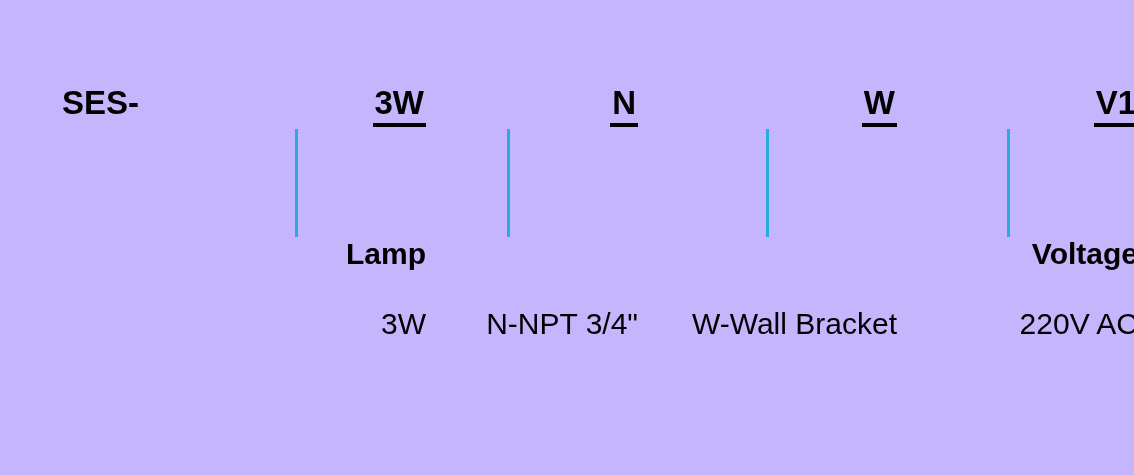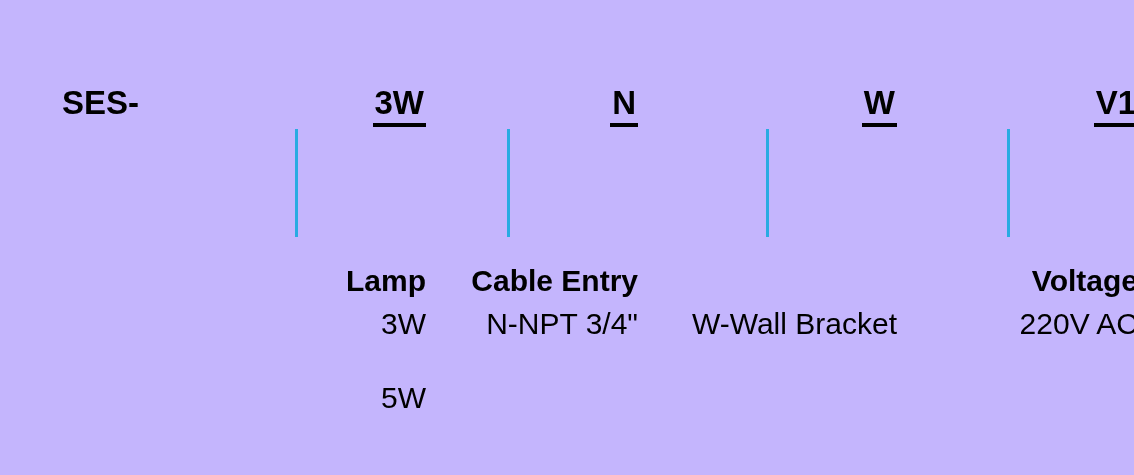--- a/index.html
+++ b/index.html
@@ -63,21 +63,20 @@
   }
   .label {
     position: absolute;
     top: 237px;
     left: 0;
     right: 0;
     font-size: 30px;
     font-weight: bold;
     line-height: 1.1;
     white-space: nowrap;
-    margin-top: 27px;
   }
   .option {
     position: absolute;
     left: 0;
     right: 0;
     font-size: 30px;
     font-weight: normal;
     line-height: 1.1;
     white-space: nowrap;
   }
@@ -91,29 +90,27 @@
 
   <div class="prefix">SES-</div>
 
   <div class="column col-0">
     <div class="code-wrap">
       <span class="code">3W</span>
     </div>
     <div class="connector"></div>
     <div class="label">Lamp</div>
     <div class="option row-0">3W</div>
-    <div class="option row-1">5W</div>
   </div>
 
   <div class="column col-1">
     <div class="code-wrap">
       <span class="code">N</span>
     </div>
     <div class="connector"></div>
-    <div class="label">Cable Entry</div>
     <div class="option row-0">N-NPT 3/4"</div>
   </div>
 
   <div class="column col-2">
     <div class="code-wrap">
       <span class="code">W</span>
     </div>
     <div class="connector"></div>
     <div class="option row-0">W-Wall Bracket</div>
   </div>

